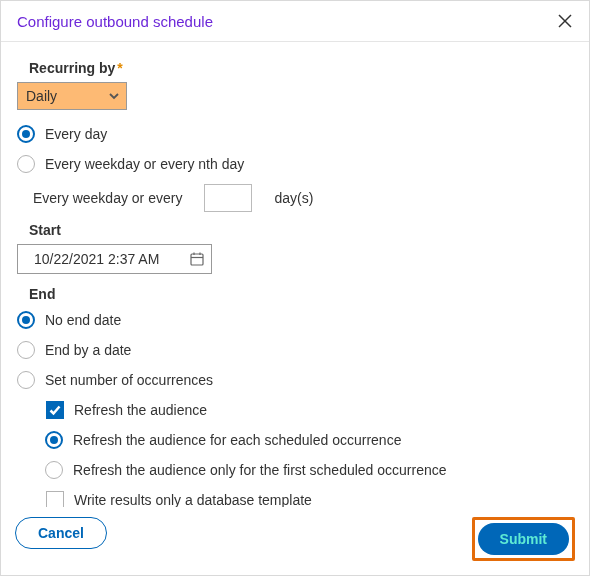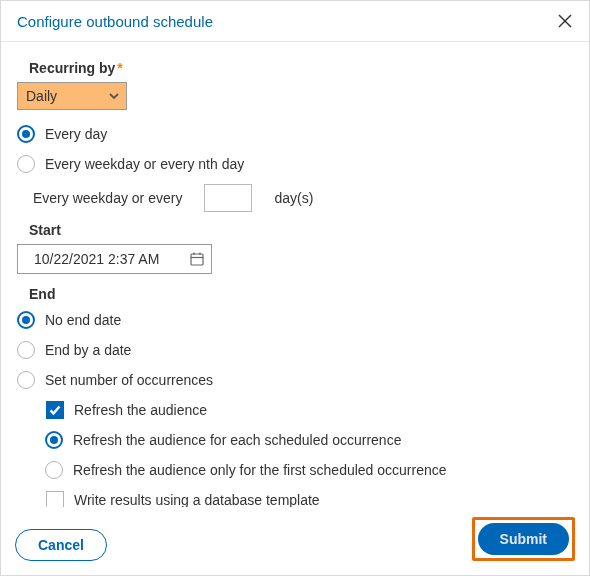--- a/index.html
+++ b/index.html
@@ -21,21 +21,21 @@
   }
   .titlebar {
     display:flex;
     align-items:center;
     justify-content:space-between;
     padding: 10px 14px 10px 16px;
     border-bottom: 1px solid #e5e5e5;
   }
   .title {
     font-size: 15px;
-    color: #0369a1;
+    color: #6d28d9;
   }
   .close-icon {
     width:20px; height:20px;
     cursor:pointer;
     display:flex; align-items:center; justify-content:center;
   }
   .close-icon svg { width:16px; height:16px; stroke:#333; stroke-width:1.5; }
   .body {
     flex:1;
     padding: 10px 16px 0 16px;
@@ -116,41 +116,41 @@
     position:absolute; right:6px; top:50%; transform:translateY(-50%);
     width:16px; height:16px;
     display:flex; align-items:center; justify-content:center;
   }
   .cal-icon svg { width:16px; height:16px; stroke:#666; stroke-width:1.2; fill:none; }
   .indent { margin-left:28px; }
   .section-gap { margin-top:6px;padding-left:29px; }
   .footer {
     display:flex;
     justify-content:space-between;
-    align-items:flex-end;
+    align-items:flex-start;
     padding: 10px 14px 14px 14px;
   }
   .btn {
     height:32px;
     border-radius:16px;
     padding:0 22px;
     font-size:14px;
     font-weight:600;
     cursor:pointer;
     display:flex; align-items:center; justify-content:center;
     border:none;
   }
   .btn-cancel {
     background:#fff;
     color:#0067b8;
     border:1px solid #0067b8;
   }
   .btn-submit {
     background:#0067b8;
-    color:#e5e5e5;
+    color:#5eead4;
   }
   .submit-highlight {
     border:3px solid #e46c0a;
     padding:3px;
     border-radius:2px;
     display:inline-flex;
   }
 </style>
 </head>
 <body>
@@ -235,21 +235,21 @@
       <div class="radio selected"></div>
       <span>Refresh the audience for each scheduled occurrence</span>
     </div>
     <div class="radio-row indent">
       <div class="radio"></div>
       <span>Refresh the audience only for the first scheduled occurrence</span>
     </div>
 
     <div class="check-row section-gap">
       <div class="checkbox"></div>
-      <span>Write results using a database template</span>
+      <span>Write results only a database template</span>
     </div>
 
   </div>
 
   <div class="footer">
     <button class="btn btn-cancel">
       <span>Cancel</span>
     </button>
     <span class="submit-highlight">
       <button class="btn btn-submit">

